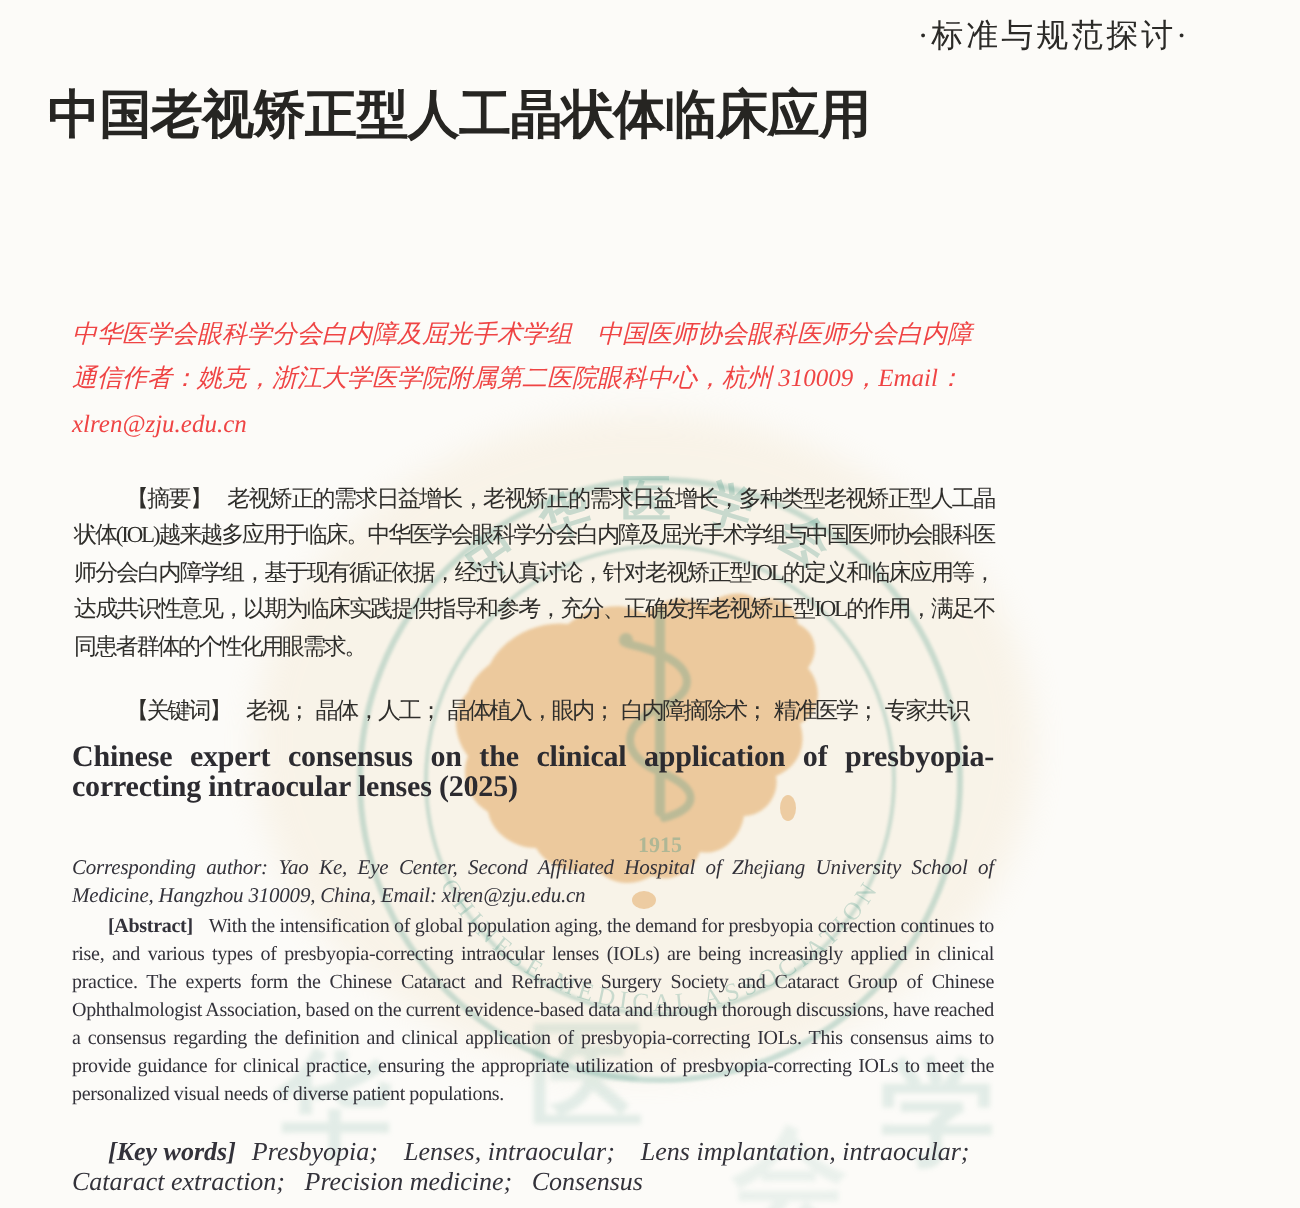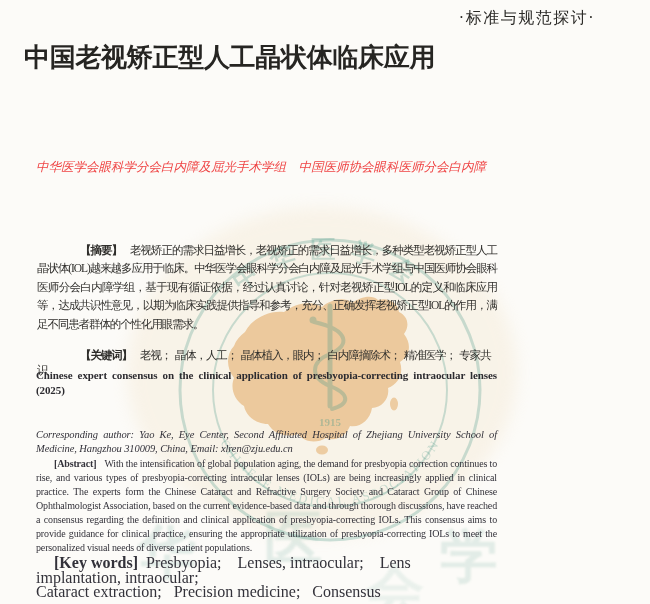--- a/index.html
+++ b/index.html
@@ -27,45 +27,45 @@
     font-weight:600;color:#262522;letter-spacing:-0.3px;
   }
   .authors-cn{
     left:36px;top:123px;width:465px;font-size:12.5px;line-height:22.4px;
     font-style:italic;color:#ef4444;margin-top:33px;
   }
   .abs-cn{
     left:37px;top:229px;width:460px;font-size:11.5px;line-height:18.6px;
     letter-spacing:-1.1px;text-align:justify;text-indent:26px;color:#2f2e2b;
   }
-  .abs-cn b,.kw-cn b{font-weight:700;margin-right:8px;margin-left:17px;}
+  .abs-cn b,.kw-cn b{font-weight:400;margin-right:8px;}
   .kw-cn{
     left:37px;top:336px;width:462px;font-size:11.5px;letter-spacing:-1.1px;
     text-indent:26px;white-space:pre-wrap;color:#2f2e2b;
   }
   .en{left:36px;width:461px;color:#33323a;}
   .title-en{
-    top:357px;font-size:11px;line-height:14.5px;font-weight:700;
+    top:357px;font-size:15px;line-height:14.5px;font-weight:700;
     text-align:justify;letter-spacing:-0.1px;color:#2c2b30;
   }
   .soc-en{
     top:388px;font-size:10.5px;line-height:14.2px;font-style:italic;
     text-align:justify;letter-spacing:-0.1px;
   }
   .corr-en{
     top:417px;font-size:10.5px;line-height:14.2px;font-style:italic;
     text-align:justify;letter-spacing:-0.1px;
   }
   .abs-en{
     top:447px;font-size:10px;line-height:14px;text-align:justify;
     text-indent:18px;letter-spacing:-0.15px;word-spacing:-0.2px;
   }
   .abs-en b,.kw-en b{font-weight:700;margin-right:8px;}
   .kw-en{
-    top:540px;font-size:16px;line-height:14.6px;text-indent:18px;
+    top:556px;font-size:13px;line-height:14.6px;text-indent:18px;font-style:italic;
   }
   .kw-en .pre{white-space:pre-wrap;}
 </style>
 </head>
 <body>
 
 <div id="page">
 
   <svg id="wm-svg" width="650" height="604" viewBox="0 0 650 604">
     <defs>
@@ -120,20 +120,22 @@
   <span class="wm-glyph" style="left:366px;top:552px;opacity:0.7;">会</span>
 
   <div class="txt header-tag">·标准与规范探讨·</div>
 
   <div class="txt title-cn">
     <div>中国老视矫正型人工晶状体临床应用</div>
   </div>
 
   <div class="txt authors-cn">
     <div>中华医学会眼科学分会白内障及屈光手术学组　中国医师协会眼科医师分会白内障</div>
+    <div>通信作者：姚克，浙江大学医学院附属第二医院眼科中心，杭州 310009，Email：</div>
+    <div>xlren@zju.edu.cn</div>
   </div>
 
   <p class="txt abs-cn"><b>【摘要】</b><span>老视矫正的需求日益增长，老视矫正的需求日益增长，多种类型老视矫正型人工晶状体(IOL)越来越多应用于临床。中华医学会眼科学分会白内障及屈光手术学组与中国医师协会眼科医师分会白内障学组，基于现有循证依据，经过认真讨论，针对老视矫正型IOL的定义和临床应用等，达成共识性意见，以期为临床实践提供指导和参考，充分、正确发挥老视矫正型IOL的作用，满足不同患者群体的个性化用眼需求。</span></p>
 
   <p class="txt kw-cn"><b>【关键词】</b><span>老视；  晶体，人工；  晶体植入，眼内；  白内障摘除术；  精准医学；  专家共识</span></p>
 
   <p class="txt en title-en">Chinese expert consensus on the clinical application of presbyopia-correcting intraocular lenses (2025)</p>
 
 
   <p class="txt en corr-en">Corresponding author: Yao Ke, Eye Center, Second Affiliated Hospital of Zhejiang University School of Medicine, Hangzhou 310009, China, Email: xlren@zju.edu.cn</p>

